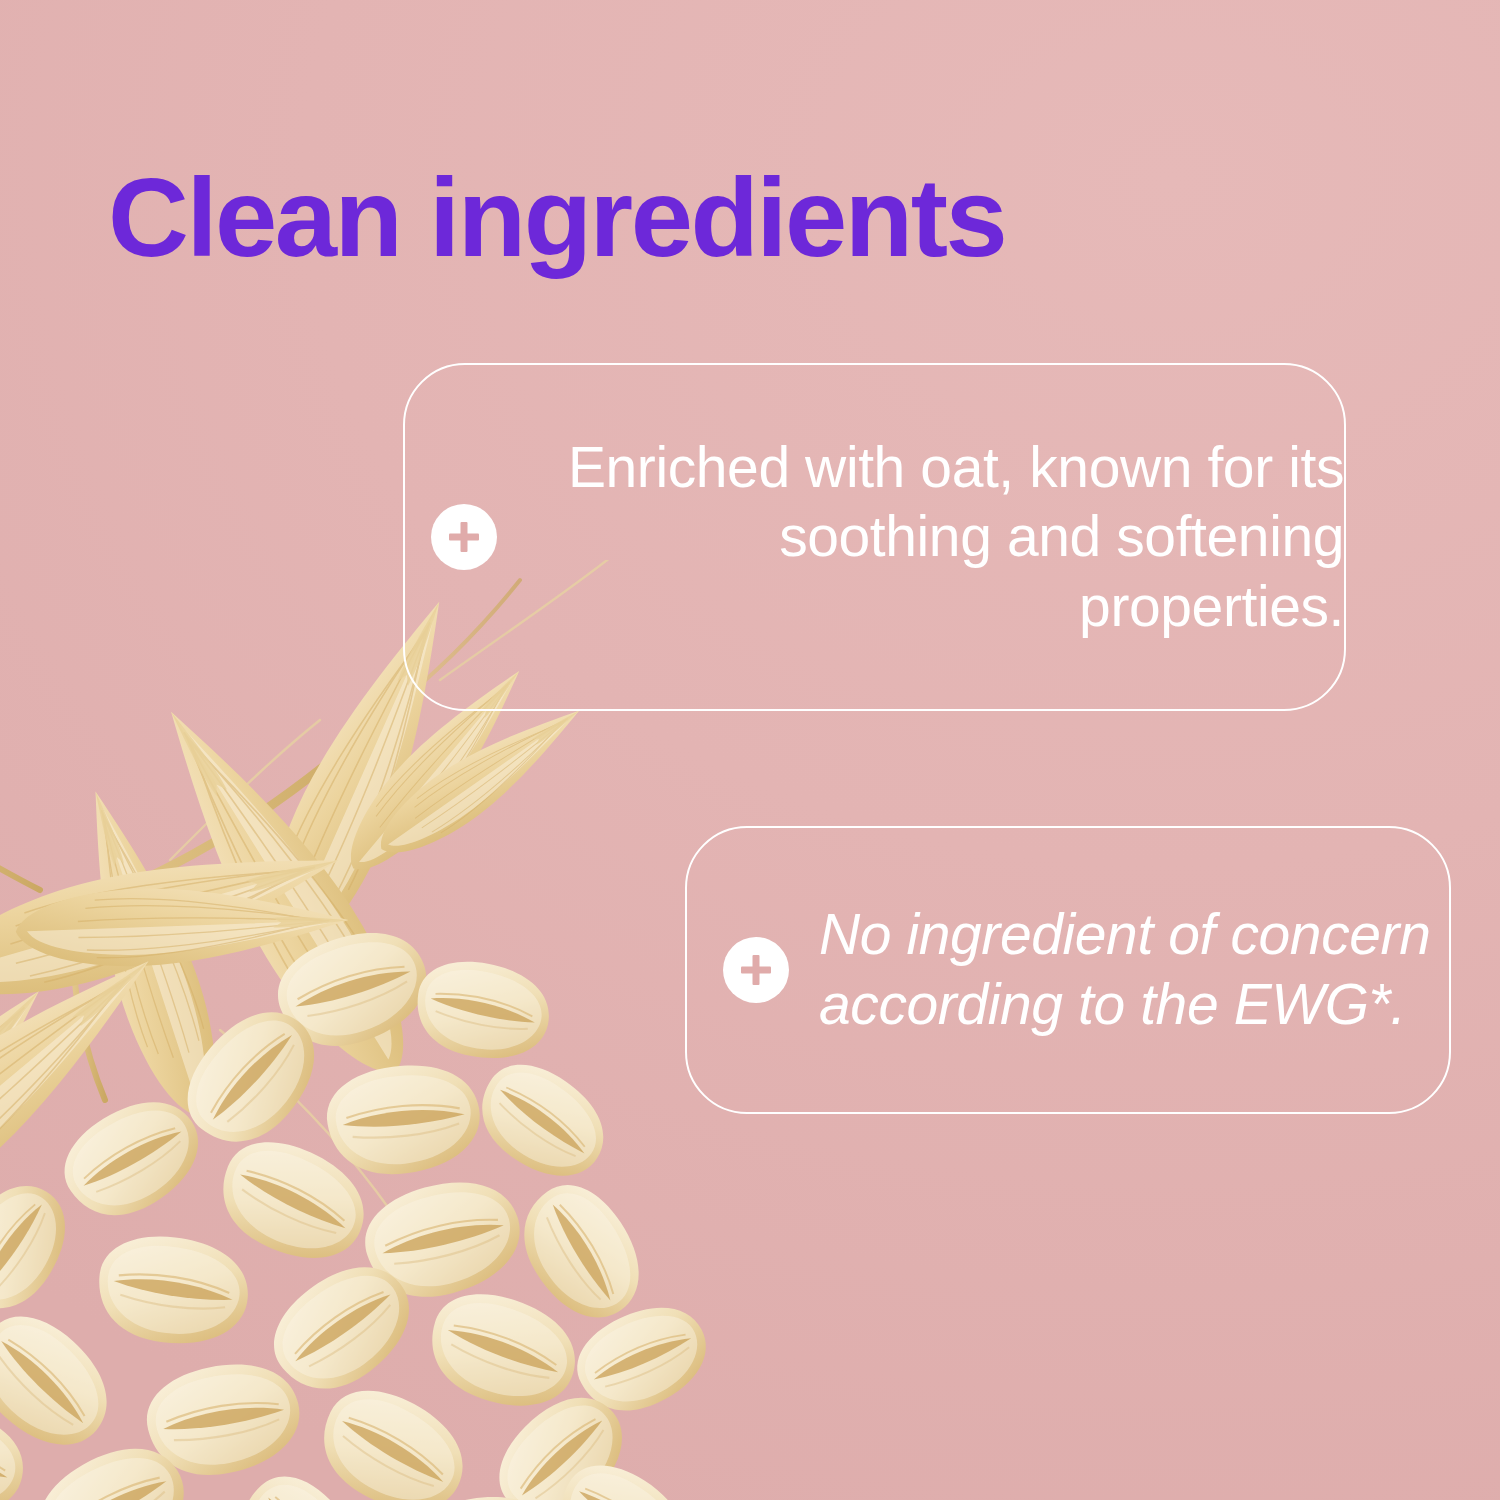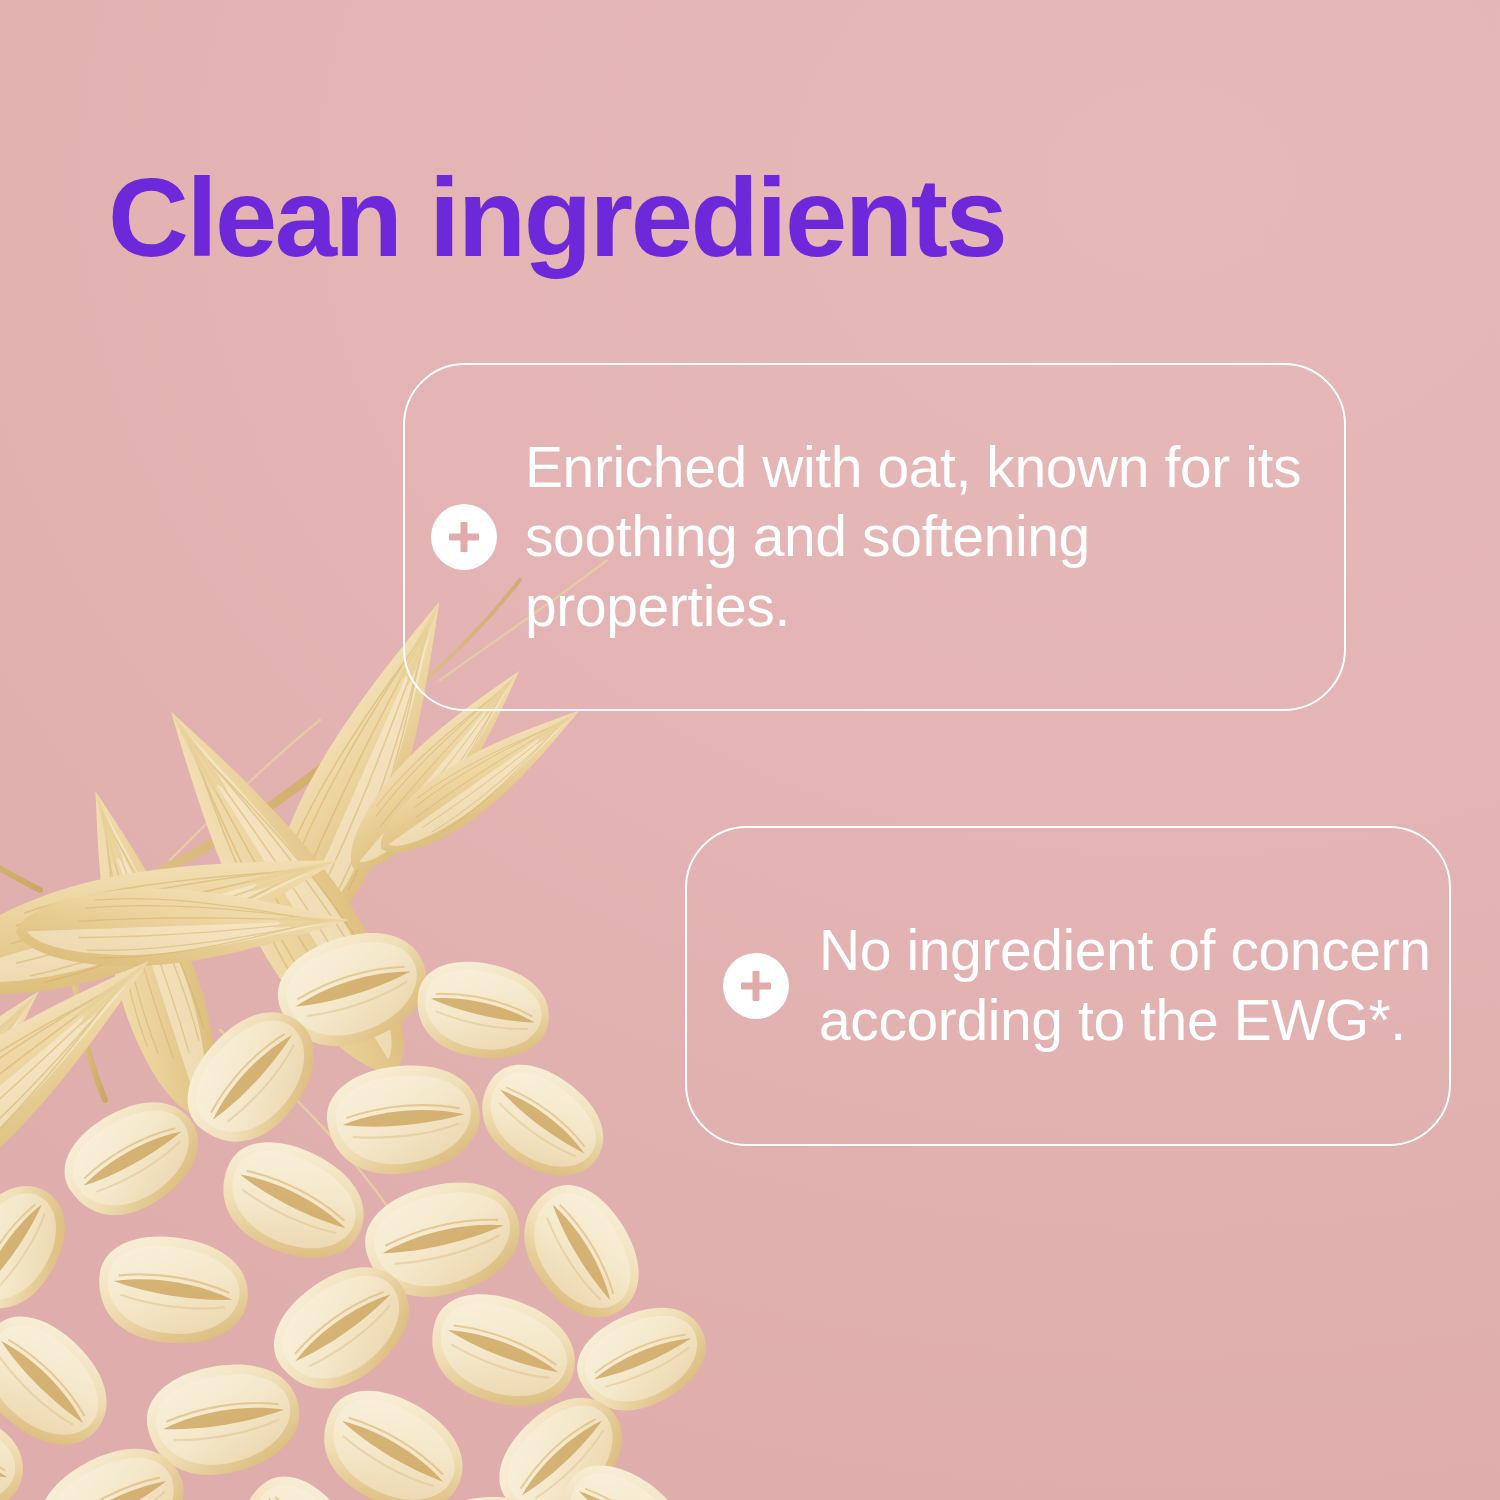--- a/index.html
+++ b/index.html
@@ -57,27 +57,29 @@
     border-radius: 62px;
     display: flex;
     align-items: center;
   }
   .fact-card.card-1 {
     left: 403px;
     top: 363px;
     width: 943px;
     height: 348px;
     padding-left: 26px;
+    text-align: right;
   }
   .fact-card.card-2 {
     left: 685px;
     top: 826px;
     width: 766px;
-    height: 320px;
+    height: 288px;
     padding-left: 36px;
+    font-style: italic;
   }
 
   .plus-badge {
     flex: 0 0 auto;
     width: 66px;
     height: 66px;
     border-radius: 50%;
     background: #ffffff;
     position: relative;
   }

